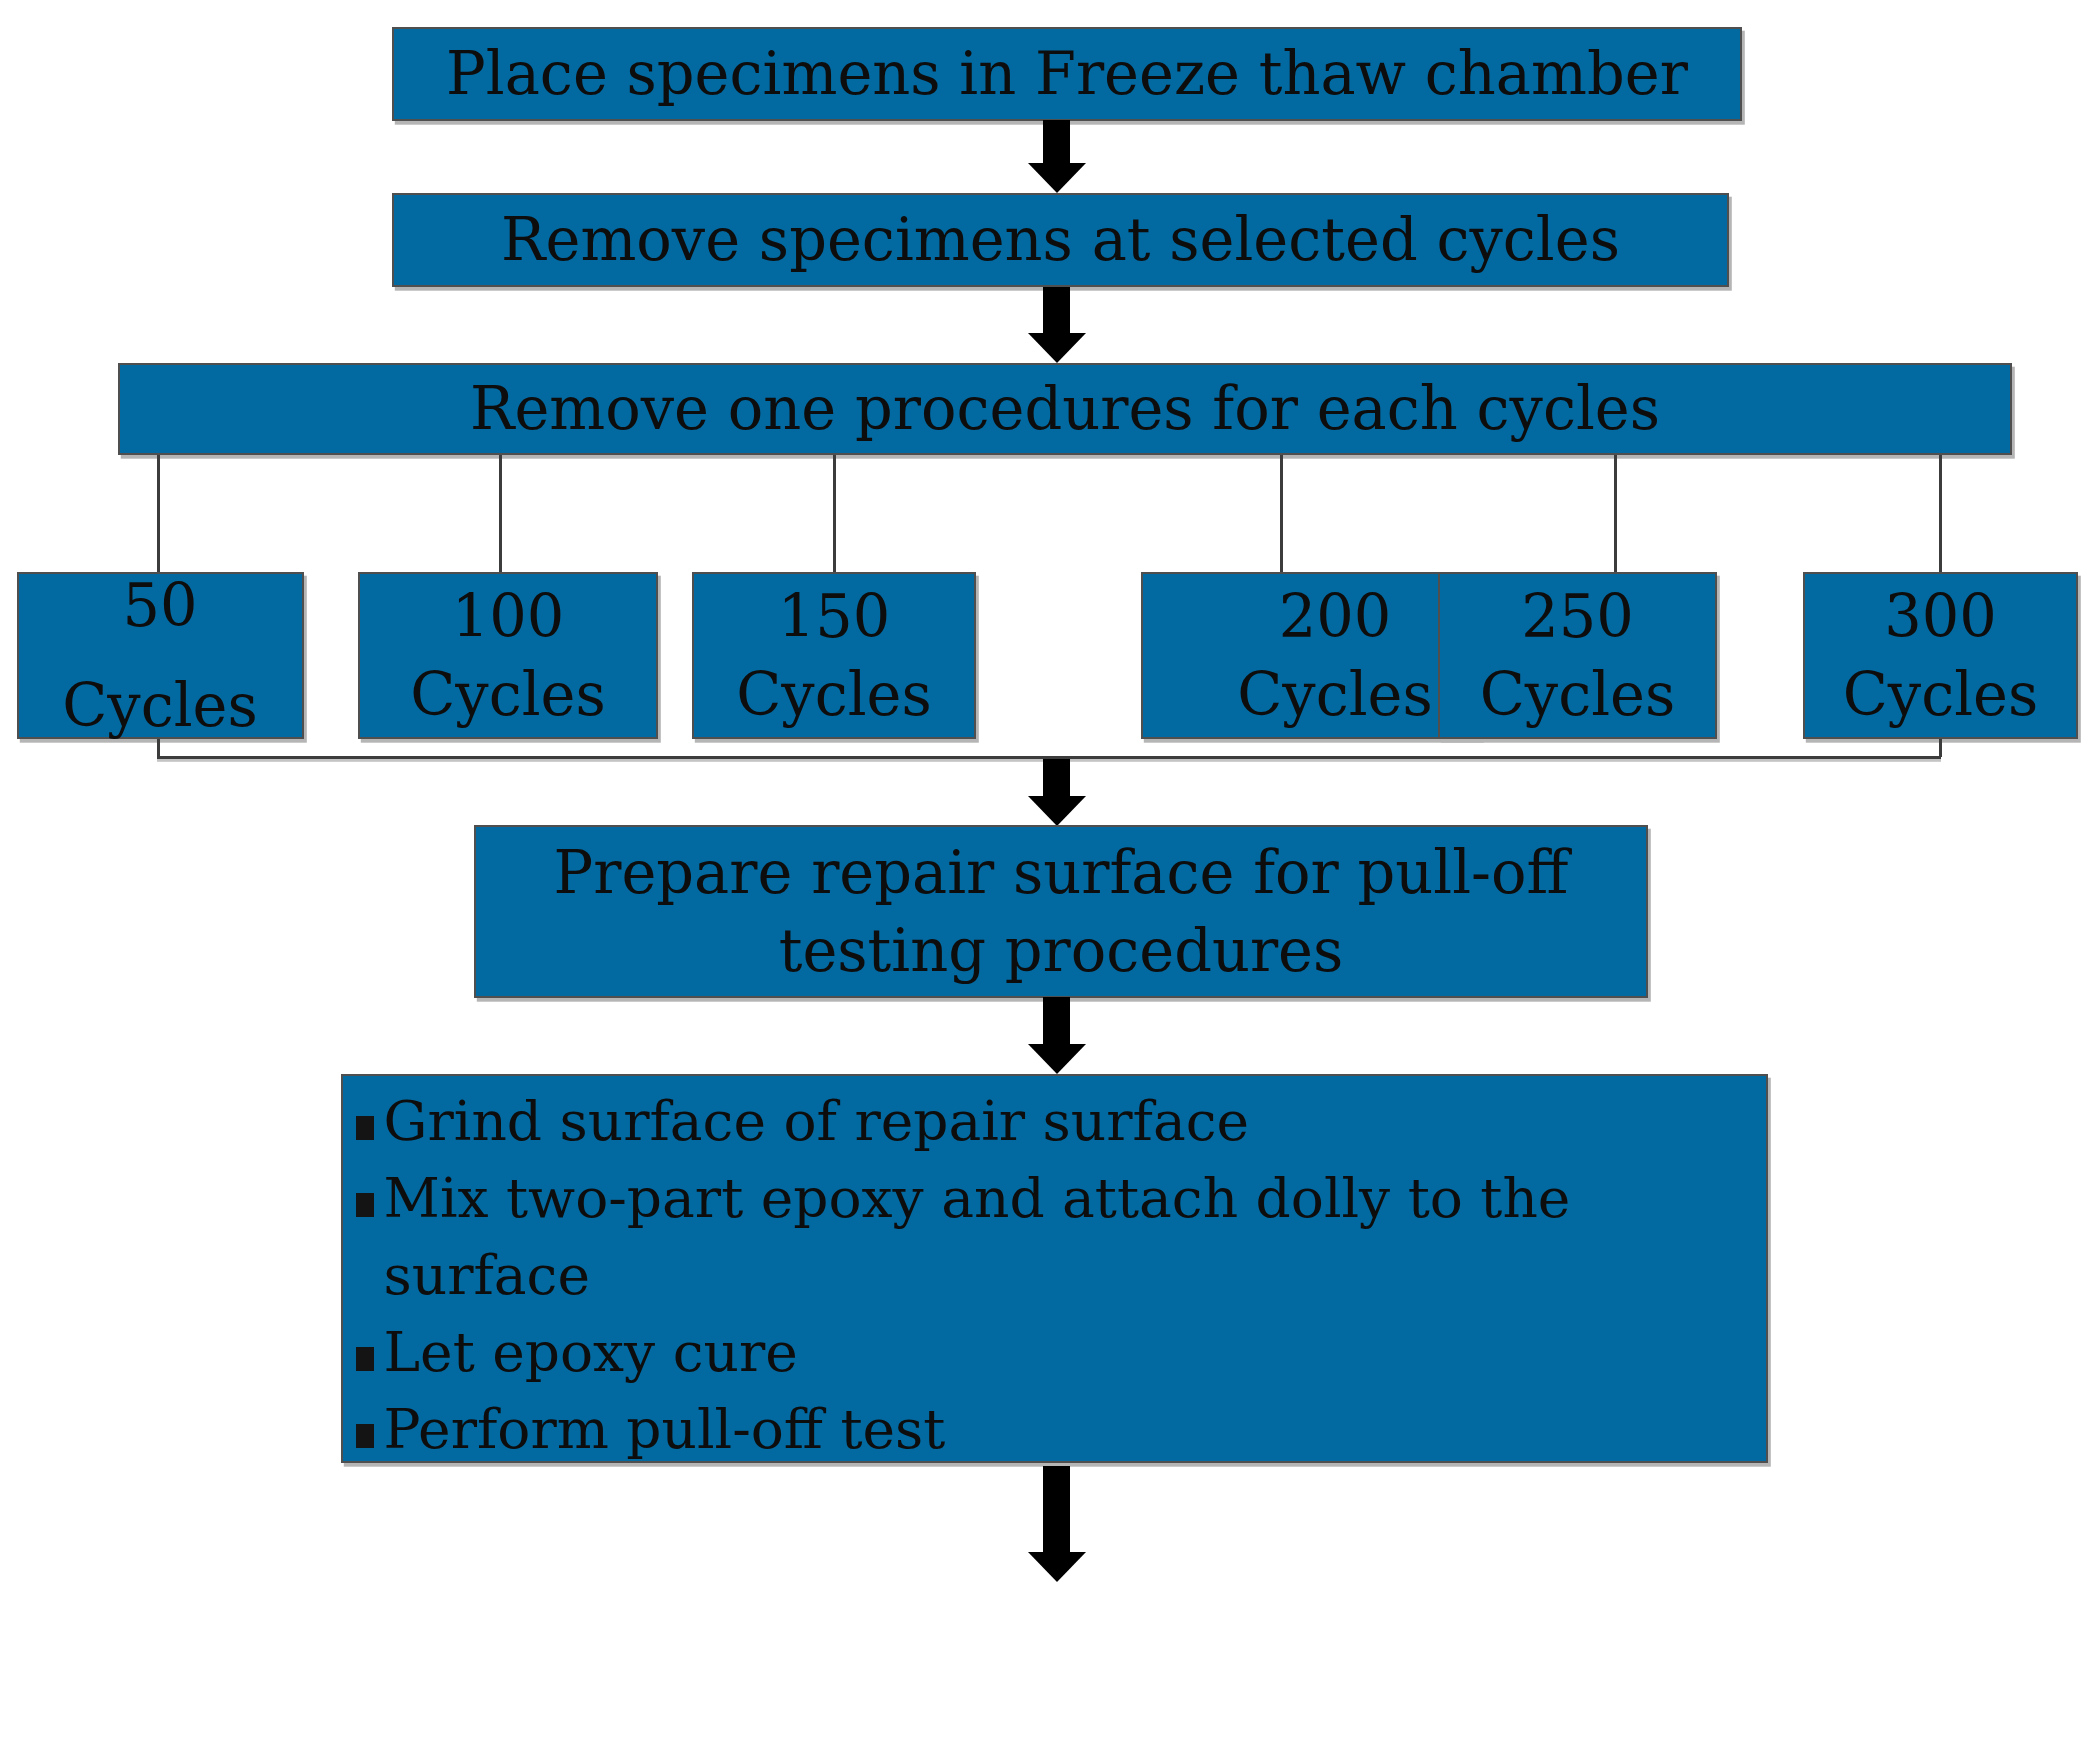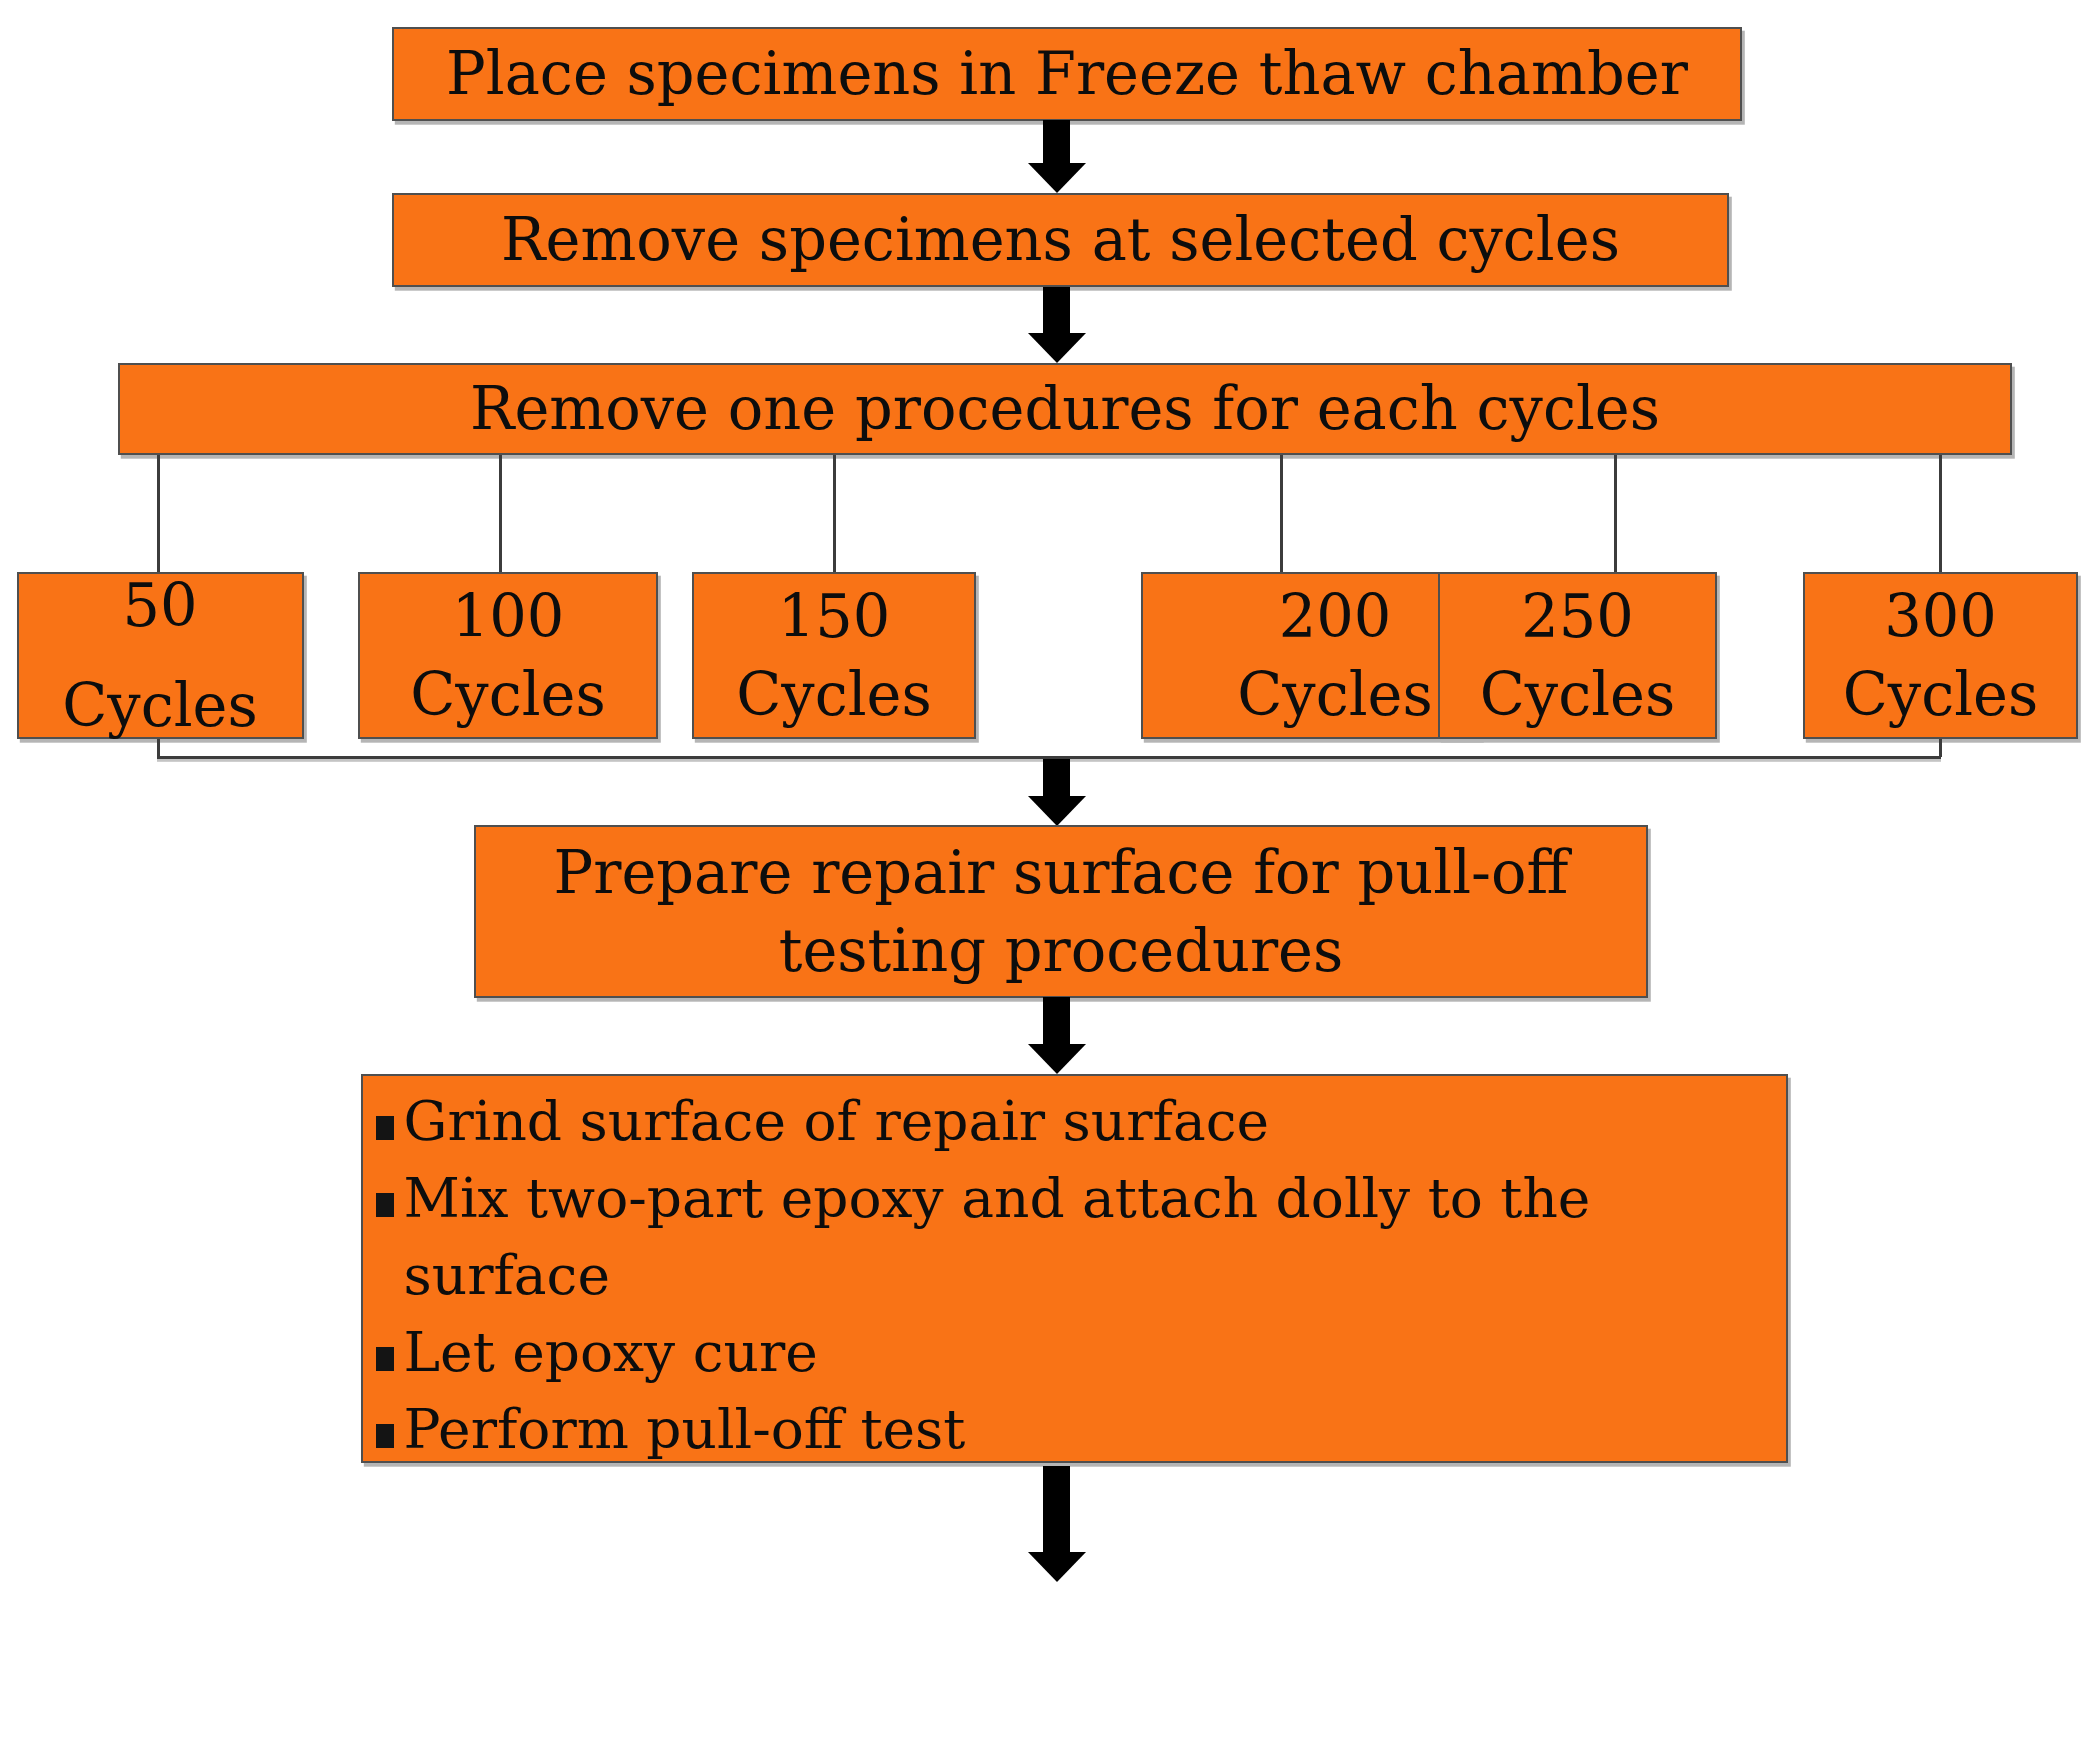--- a/index.html
+++ b/index.html
@@ -12,21 +12,21 @@
     width: 2088px;
     height: 1762px;
     background: #ffffff;
     font-family: "DejaVu Serif", "Liberation Serif", serif;
     color: #0d0d0d;
     overflow: hidden;
   }
   .box {
     position: absolute;
     box-sizing: border-box;
-    background: #f97316;
+    background: #0369a1;
     border: 2.8px solid #4f4f4f;
     box-shadow: 2.8px 3.7px 0 #b5b5b5;
     display: flex;
     flex-direction: column;
     align-items: center;
     justify-content: center;
     text-align: center;
     font-size: 59px;
     line-height: 1.32;
     white-space: nowrap;
@@ -151,21 +151,21 @@
   <div class="box" style="left:474px; top:825px; width:1174px; height:173px;">
     <span class="line">Prepare repair surface for pull-off</span>
     <span class="line">testing procedures</span>
   </div>
 
   <div class="arrow" style="left:1027px; top:997px; height:77px;">
     <div class="shaft"></div>
     <div class="head"></div>
   </div>
 
-  <div class="box bullets" style="left:341px; top:1074px; width:1427px; height:389px;margin-left:20px;">
+  <div class="box bullets" style="left:341px; top:1074px; width:1427px; height:389px;">
     <div class="b-line">
       <span class="bullet-sq"></span><span class="b-text">Grind surface of repair surface</span>
     </div>
     <div class="b-line">
       <span class="bullet-sq"></span><span class="b-text">Mix two-part epoxy and attach dolly to the</span>
     </div>
     <div class="b-line b-cont">
       <span class="b-text">surface</span>
     </div>
     <div class="b-line">

